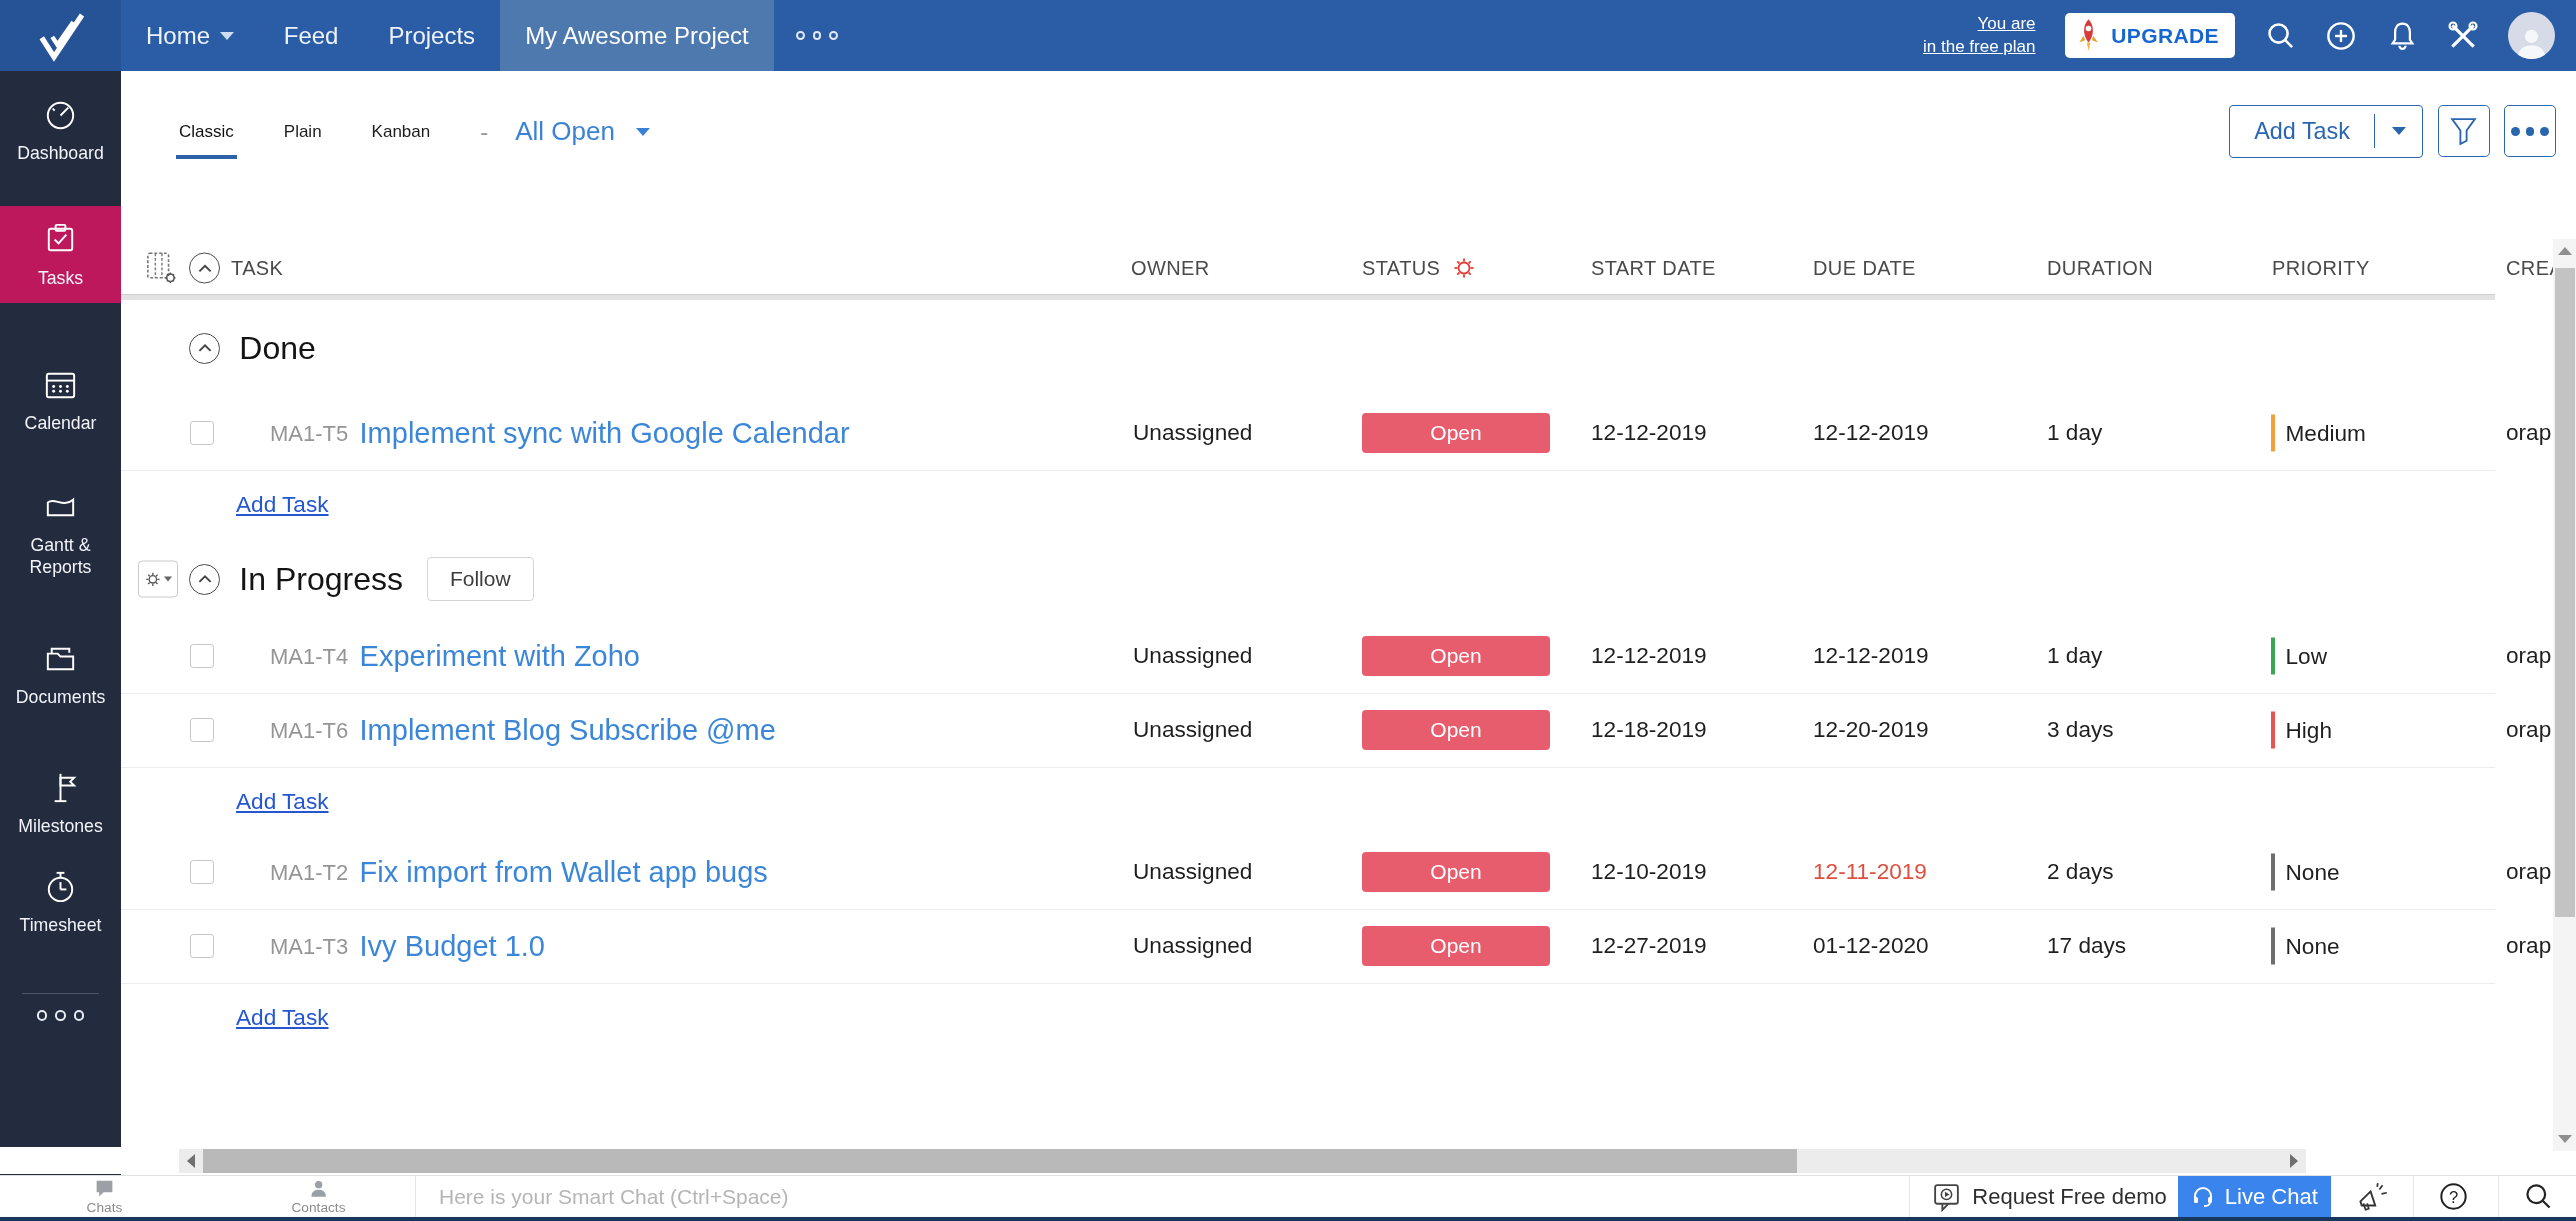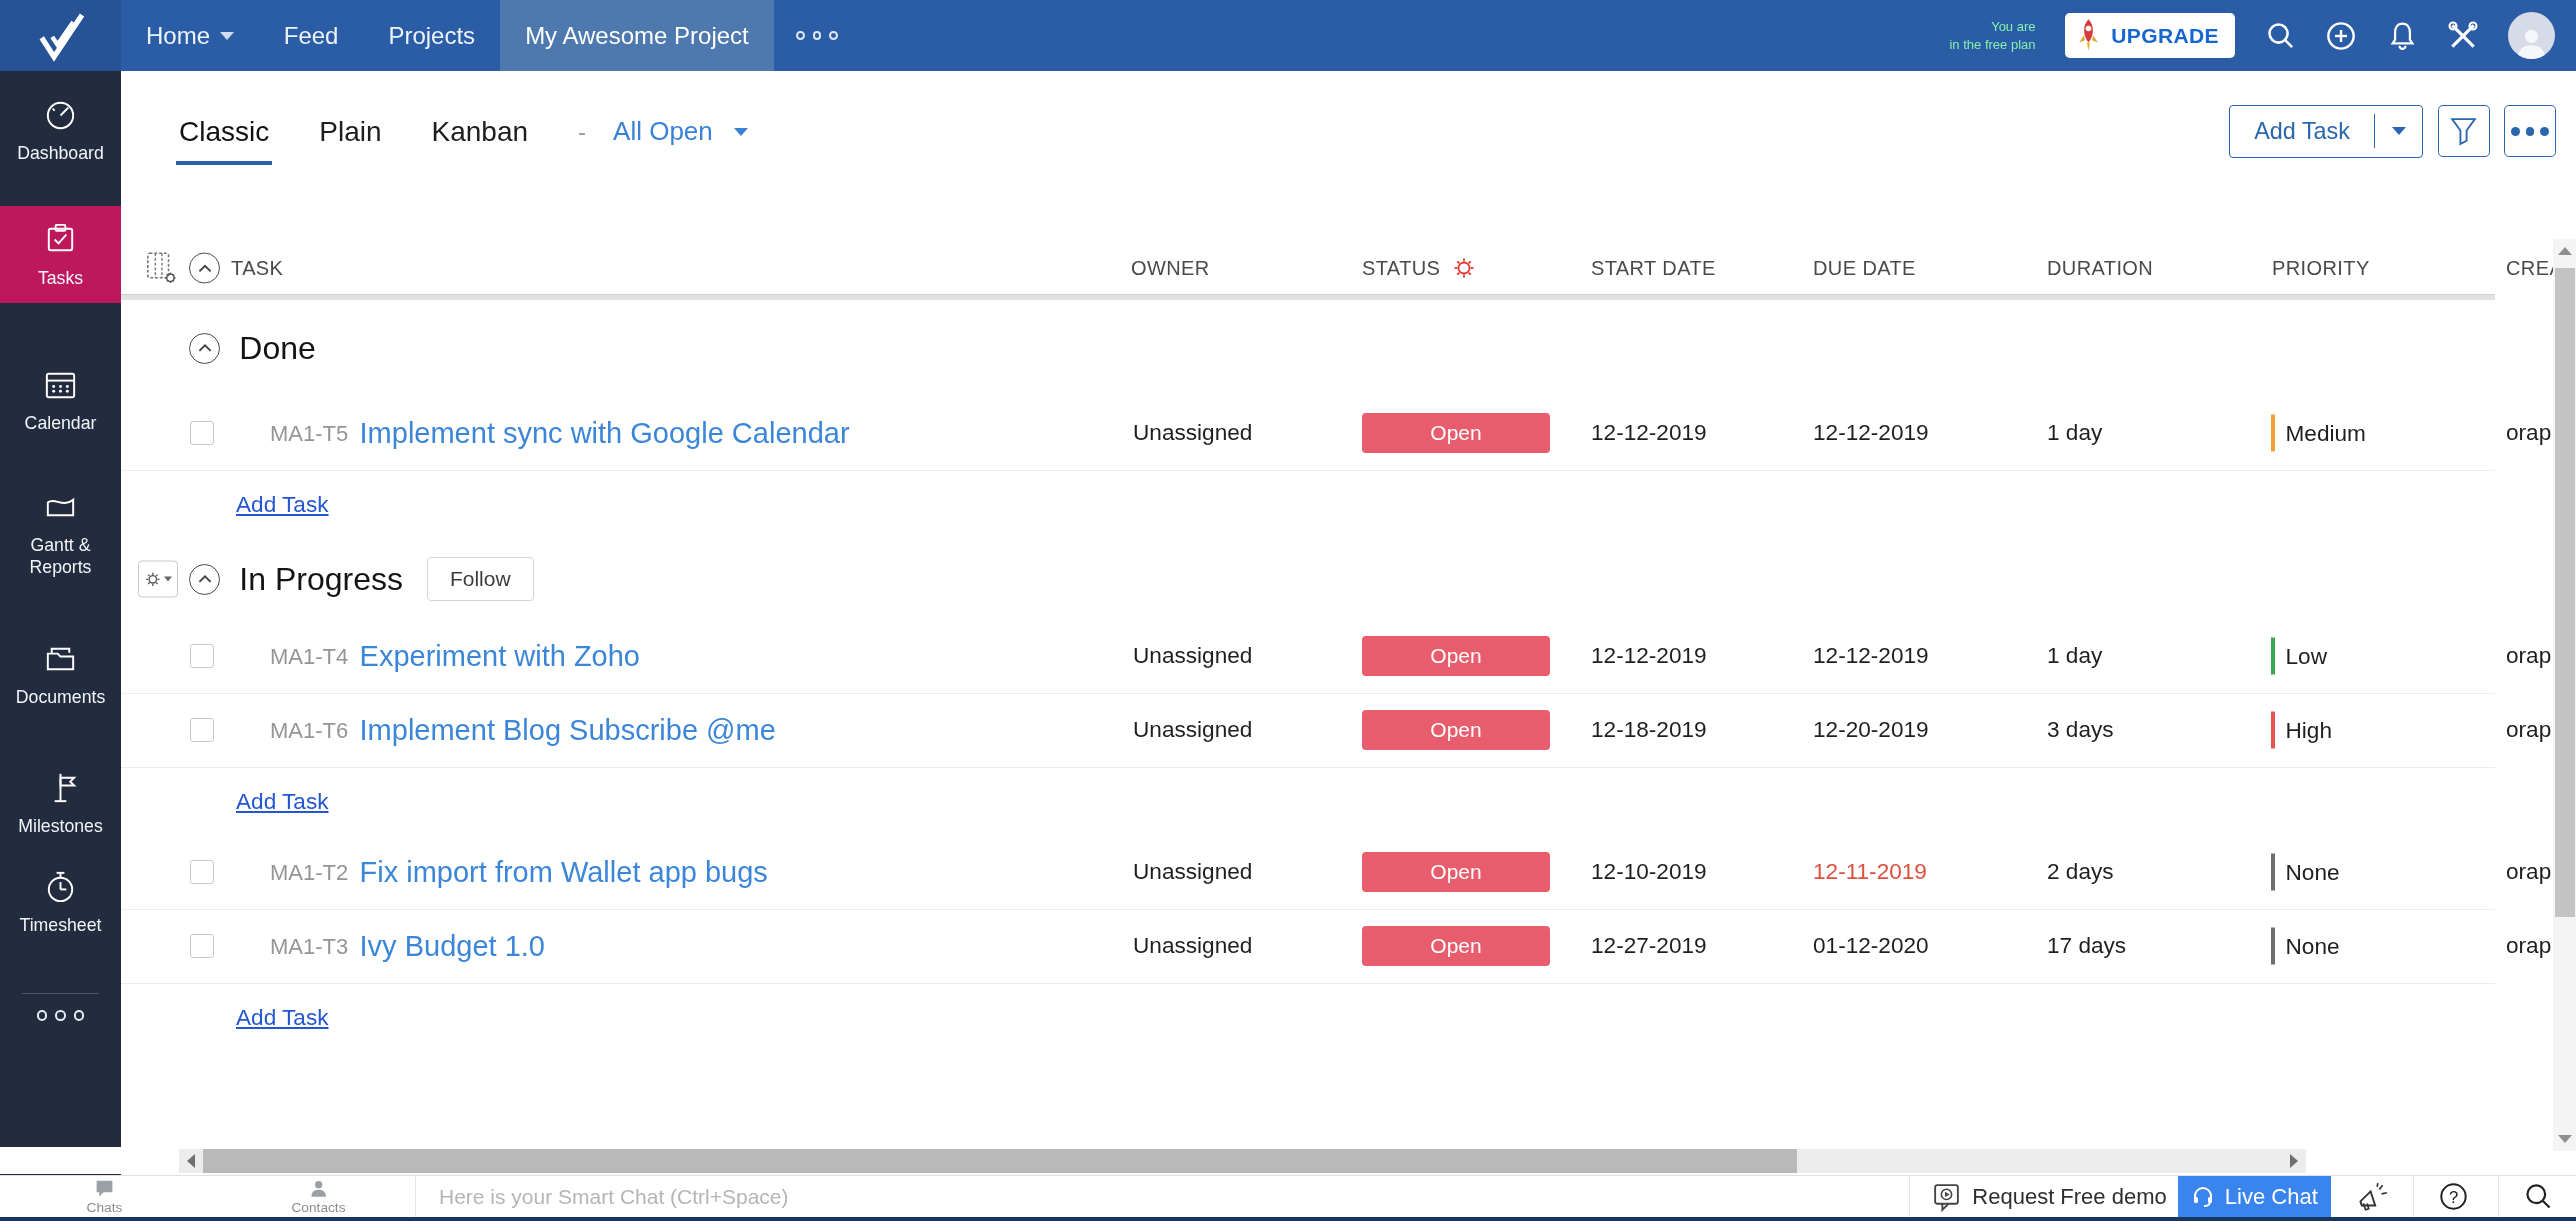--- a/index.html
+++ b/index.html
@@ -10,42 +10,42 @@
   
   .navbar { position:absolute; left:0; top:0; width:2576px; height:71px; background:#2b5da6; display:flex; }
   .logo-box { width:121px; height:71px; display:flex; align-items:center; justify-content:center; background:rgba(0,0,0,0.10); }
   .nav-items { display:flex; height:71px; align-items:center; }
   .nav-item { height:71px; display:flex; align-items:center; padding:0 25px; color:#eef3fa; font-size:24px; cursor:pointer; }
   .nav-item.active { background:#4d79ae; color:#fff; }
   .caret-down { width:0; height:0; border-left:7.3px solid transparent; border-right:7.3px solid transparent; border-top:8.9px solid #cfdcef; margin-left:9.7px; }
   .nav-more { display:flex; gap:7.3px; padding:0 22.6px; align-items:center; }
   .nav-more i { width:8.9px; height:8.9px; border:2px solid #dfe8f4; border-radius:50%; display:block; }
   .nav-right { position:absolute; right:21px; top:0; height:71px; display:flex; align-items:center; gap:29px; }
-  .plan-text { color:#86efac; font-size:13px; text-align:right; line-height:1.35; }
+  .plan-text { color:#ffffff; font-size:17px; text-align:right; line-height:1.35;text-decoration:underline; }
   .upgrade-btn { height:45px; background:#fff; border-radius:4.8px; display:flex; align-items:center; gap:8px; padding:0 16px 0 9.7px; cursor:pointer; }
   .upgrade-btn span { color:#1766cf; font-weight:bold; font-size:21px; letter-spacing:0.4px; }
   .nav-ic { width:32px; height:32px; display:flex; align-items:center; justify-content:center; cursor:pointer; }
   .avatar { width:47px; height:47px; border-radius:50%; background:#d6dbe7; display:flex; align-items:flex-end; justify-content:center; overflow:hidden; cursor:pointer; }
 
   
   .sidebar { position:absolute; left:0; top:71px; width:121px; height:1104px; background:#232c3e; }
   .side-item { position:absolute; left:0; width:121px; display:flex; flex-direction:column; align-items:center; justify-content:center; gap:8px; color:#f2f4f8; cursor:pointer; }
   .side-item .lbl { font-size:17.7px; text-align:center; line-height:1.25; }
   .side-item.active { background:#be185d;align-items:center; }
   .side-divider { position:absolute; left:22px; top:922px; width:77px; height:0; border-top:0.8px solid #4a5468; }
   .side-more { position:absolute; left:0; top:939px; width:121px; display:flex; justify-content:center; gap:8px; cursor:pointer; }
   .side-more i { width:10.5px; height:10.5px; border:2px solid #e6eaf2; border-radius:50%; display:block; }
 
   
   .content { position:absolute; left:121px; top:71px; width:2455px; height:1104px; background:#fff; }
 
   
   .toolbar { position:absolute; left:0; top:24px; width:2455px; height:73px; }
   .tabs { position:absolute; left:58px; top:0; display:flex; align-items:center; height:73px; }
-  .tab { font-size:28px; color:#1d1d1d; margin-right:50px; position:relative; cursor:pointer; }
+  .tab { font-size:17px; color:#1d1d1d; margin-right:50px; position:relative; cursor:pointer; }
   .tab.active { color:#111; }
   .tab.active:after { content:""; position:absolute; left:-3.2px; right:-3.2px; bottom:-17.7px; height:4px; background:#2c62a8; }
   .tab-sep { color:#9a9a9a; font-size:24px; margin-right:27px; }
   .filter-dd { display:flex; align-items:center; gap:11.3px; cursor:pointer; }
   .filter-dd span { color:#3b82d6; font-size:26px; }
   .filter-dd .caret-down { border-top-color:#3b82d6; }
   .tool-right { position:absolute; right:20px; top:9.7px; display:flex; align-items:center; gap:14.5px; }
   .addtask-btn { display:flex; align-items:center; height:53px; border:1.6px solid #2a66ad; border-radius:4px; color:#2a66ad; cursor:pointer; background:#fff; }
   .addtask-btn .lbl { font-size:23.4px; padding:0 24px; }
   .addtask-btn .split { width:0; height:34px; border-left:1.6px solid #2a66ad; }

